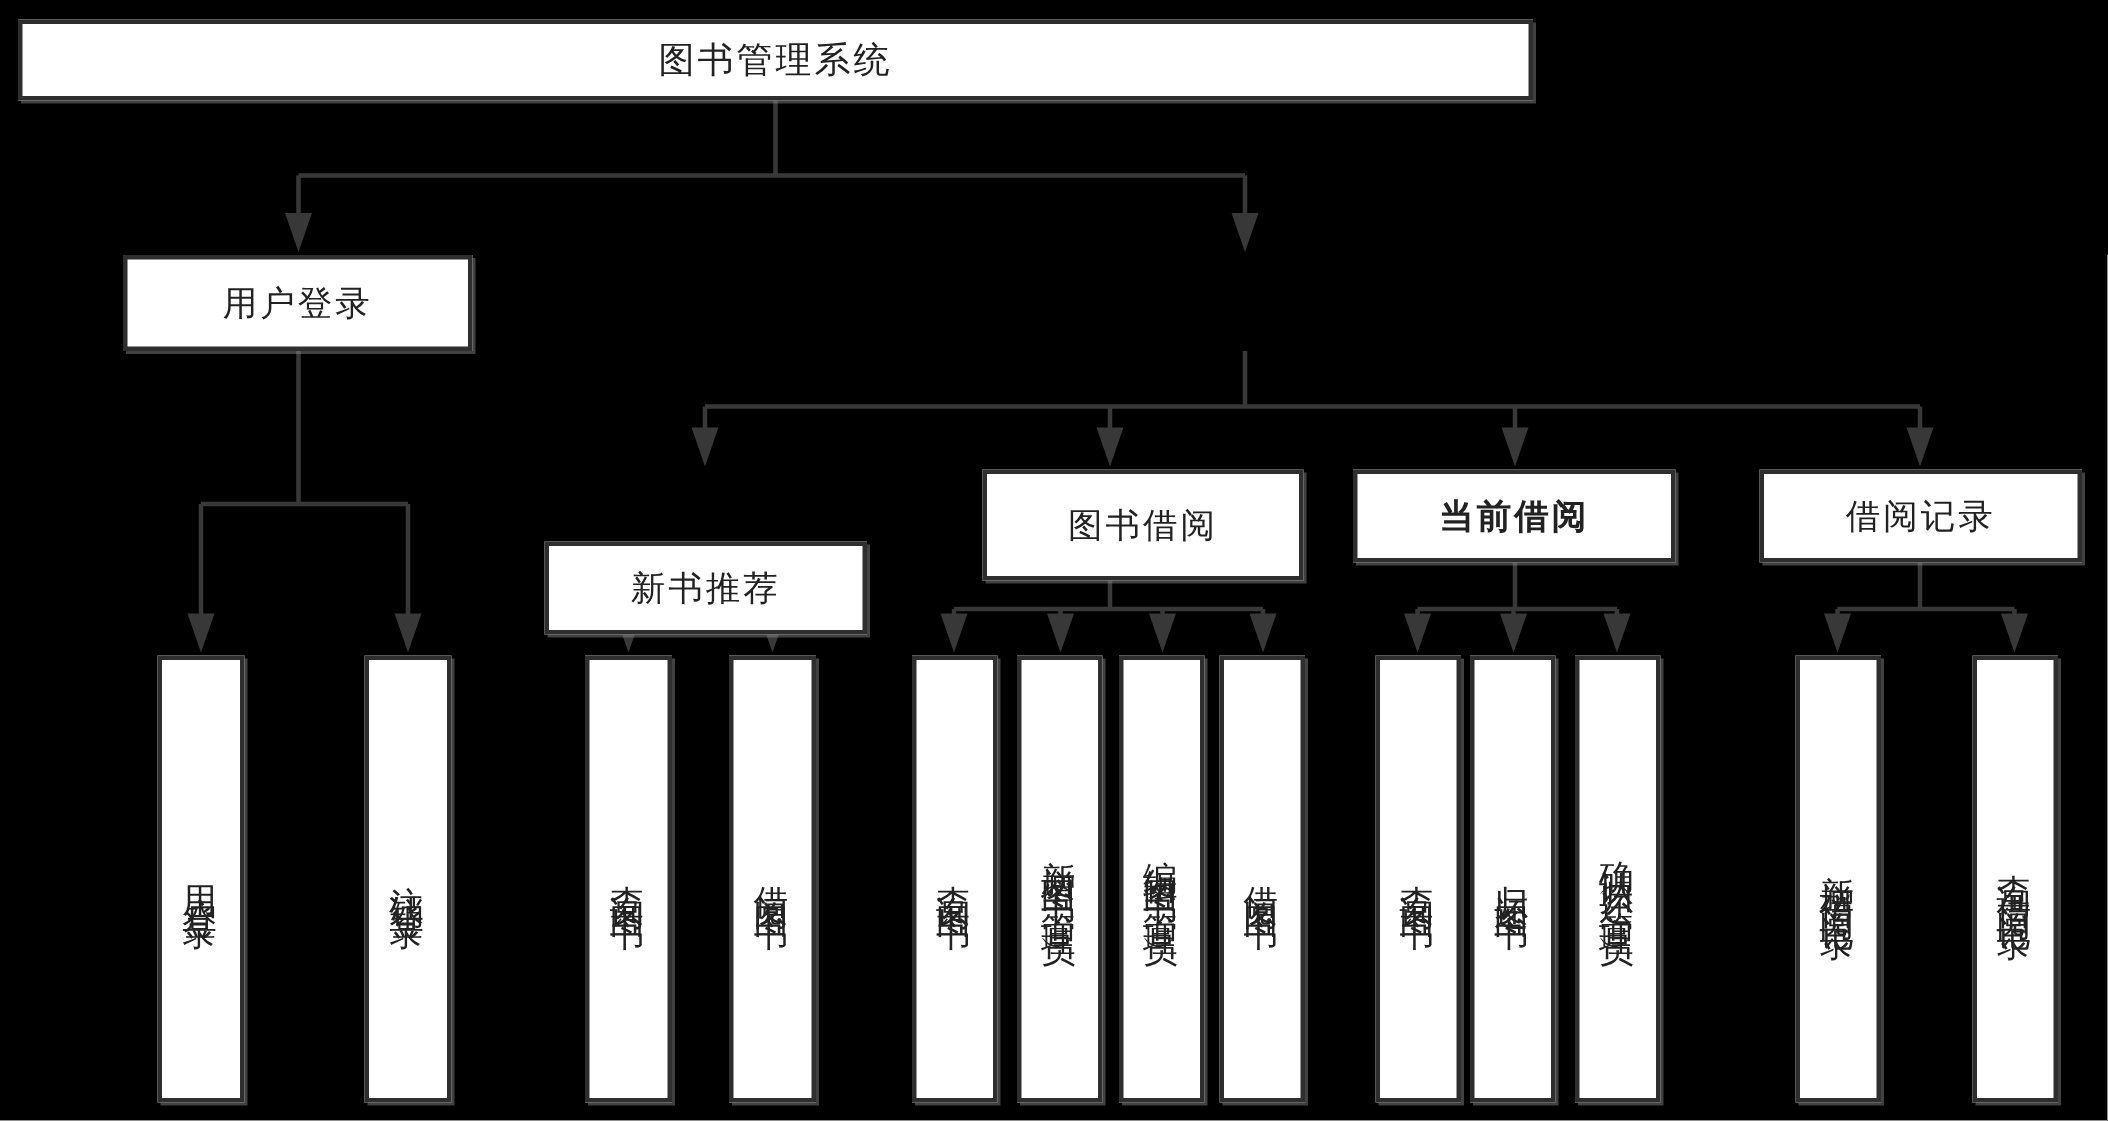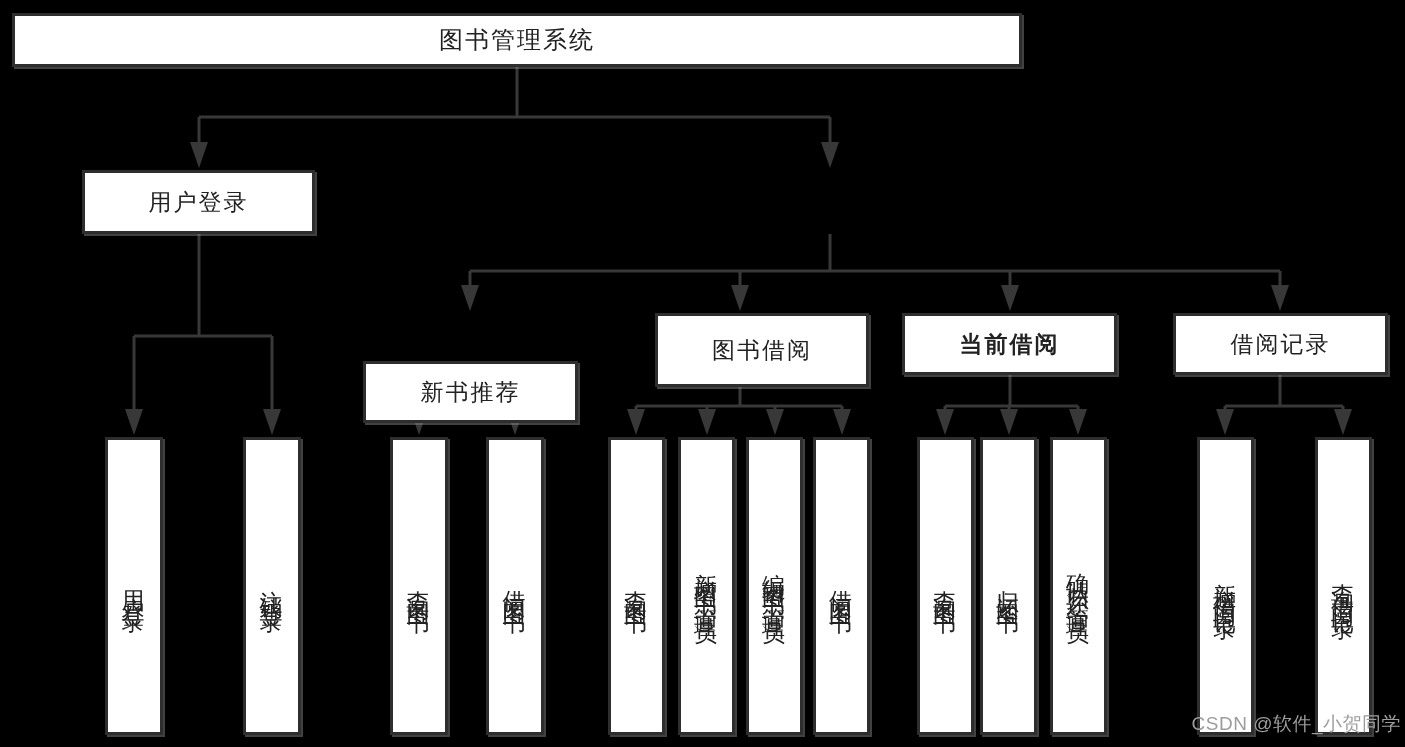--- a/index.html
+++ b/index.html
@@ -143,15 +143,14 @@
   <div class="box vbox" style="left:746px; top:437px; width:57px; height:298px;">编辑图书（管理员）</div>
   <div class="box vbox" style="left:813px; top:437px; width:57px; height:298px;">借阅图书</div>
 
   <div class="box vbox" style="left:917px; top:437px; width:57px; height:298px;">查询图书</div>
   <div class="box vbox" style="left:980px; top:437px; width:57px; height:298px;">归还图书</div>
   <div class="box vbox" style="left:1050px; top:437px; width:57px; height:298px;">确认归还（管理员）</div>
 
   <div class="box vbox" style="left:1197px; top:437px; width:57px; height:298px;">新增借阅记录</div>
   <div class="box vbox" style="left:1315px; top:437px; width:57px; height:298px;">查询借阅记录</div>
 
-  <div class="watermark">CSDN @软件_小贺同学</div>
 
 </div>
 
 </body></html>

